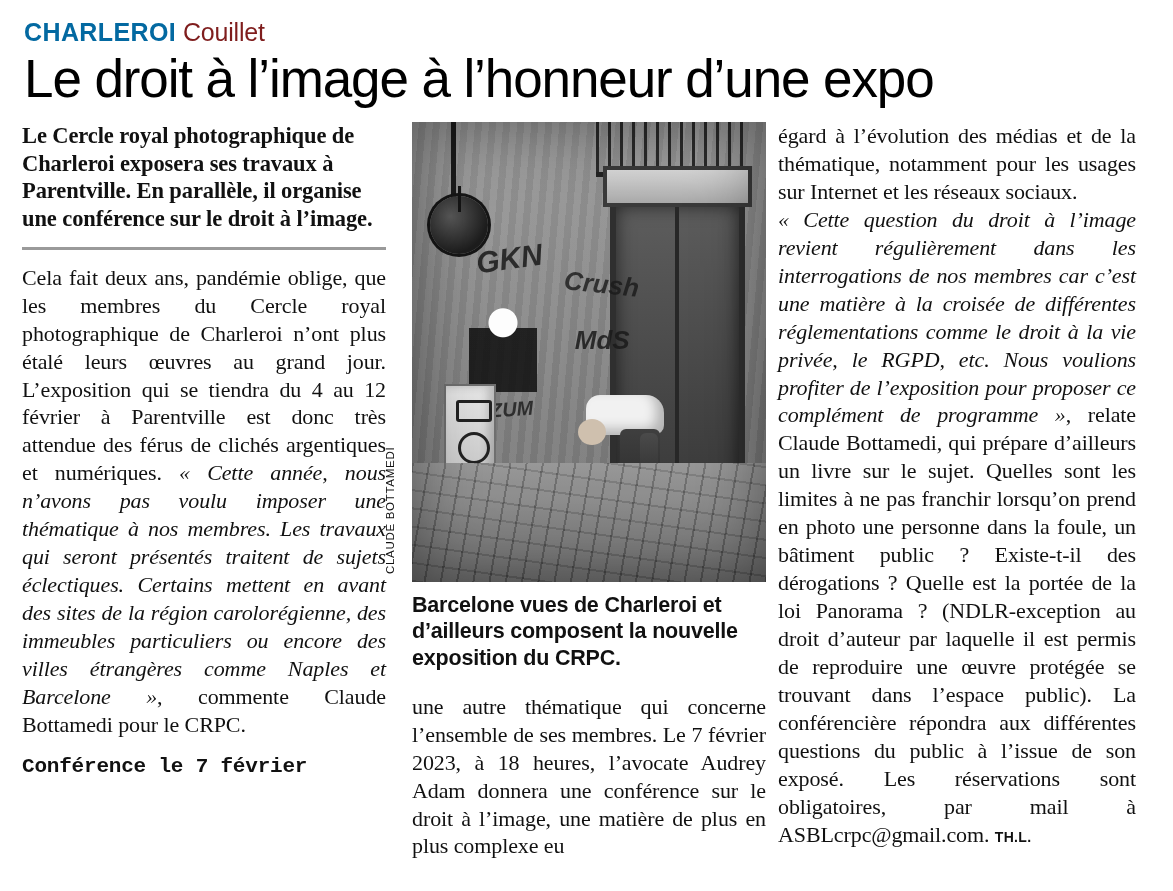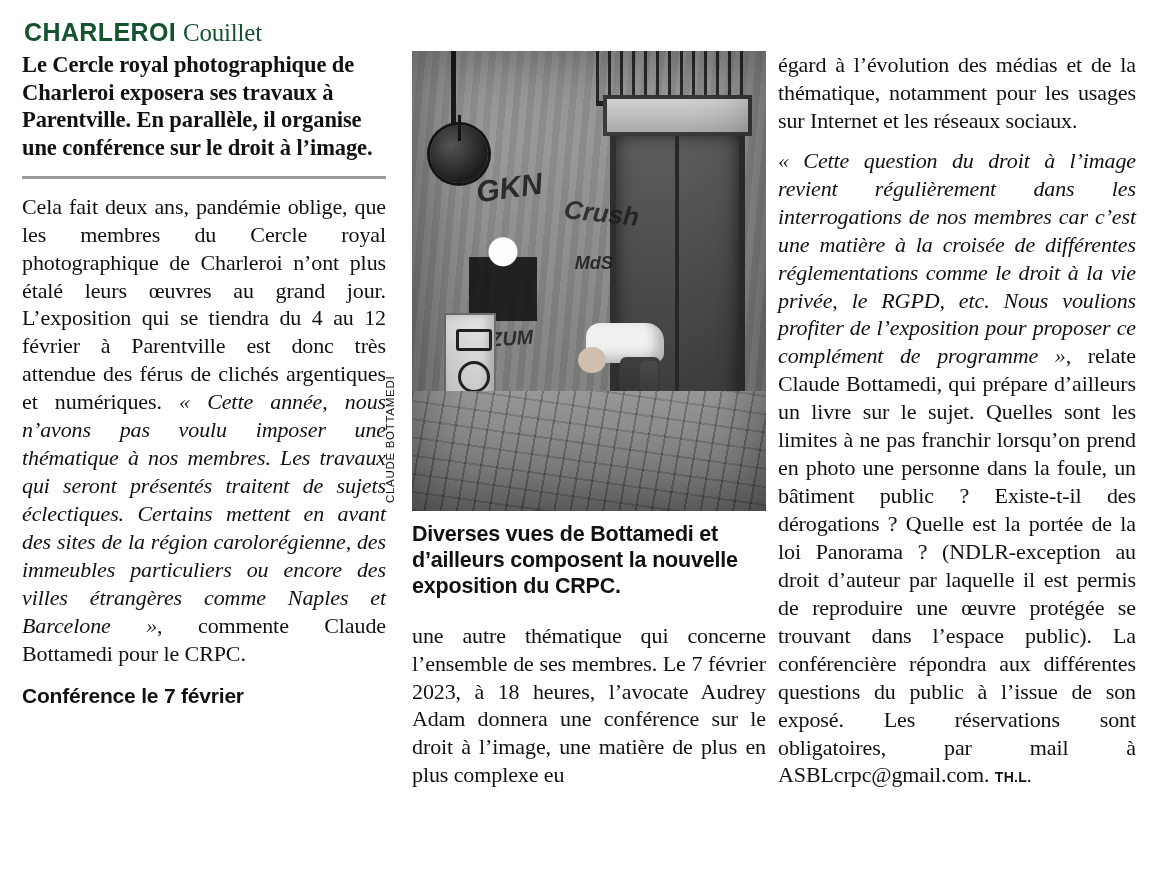--- a/index.html
+++ b/index.html
@@ -8,22 +8,22 @@
     width: 1173px; height: 891px;
     background: #ffffff;
     font-family: "Liberation Serif", serif;
     color: #111;
     overflow: hidden;
   }
   .page { position: relative; width: 1173px; height: 891px; padding: 18px 22px 0 22px; }
 
   
   .kicker { font-family: "Liberation Sans", sans-serif; font-size: 25px; letter-spacing: -0.2px; margin: 0 0 4px 2px; }
-  .kicker .city { color: #14532d; font-weight: bold; letter-spacing: 0.4px; margin-top: 48px; }
-  .kicker .sub { color: #14532d; font-weight: normal; font-family: Liberation Serif, serif; }
+  .kicker .city { color: #0369a1; font-weight: bold; letter-spacing: 0.4px; margin-top: 48px; }
+  .kicker .sub { color: #7f1d1d; font-weight: normal; }
 
   
   .headline {
     font-family: "Liberation Sans", sans-serif;
     font-weight: normal;
     font-size: 53px;
     line-height: 1.04;
     letter-spacing: -1.1px;
     margin: 2px 0 16px 2px;
     color: #000;
@@ -48,25 +48,25 @@
 
   p.body {
     font-size: 22px;
     line-height: 1.27;
     margin: 0;
     text-align: justify;
     text-justify: inter-word;
     hyphens: auto;
     letter-spacing: -0.1px;
   }
-  p.body + p.body { margin-top: 12px; text-indent: 0; }
+  p.body + p.body { margin-top: 0; text-indent: 0; }
   .ital { font-style: italic; }
 
   .subhead {
-    font-family: Liberation Sans, sans-serif;
+    font-family: Liberation Mono, monospace;
     font-weight: bold;
     font-size: 21px;
     margin: 16px 0 4px 0;
     letter-spacing: -0.2px;
   }
 
   
   .photo-wrap { position: relative; width: 100%; }
   .photo {
     position: relative;
@@ -131,21 +131,21 @@
       linear-gradient(180deg, rgba(30,30,30,0.0) 0 18%, rgba(25,25,25,0.85) 18% 72%, rgba(0,0,0,0) 72%);
     filter: contrast(1.1);
   }
   
   .photo .tag1, .photo .tag2, .photo .tag3, .photo .tag4 {
     position:absolute; background: transparent; color:#1a1a1a;
     font-family:"Liberation Sans", sans-serif; font-weight:bold; font-style:italic;
   }
   .photo .tag1 { left:18%; top:26%; font-size:30px; transform:rotate(-8deg); opacity:.85; }
   .photo .tag2 { left:43%; top:32%; font-size:26px; transform:rotate(6deg); opacity:.8; }
-  .photo .tag3 { left:46%; top:44%; font-size:18px; opacity:.85; }
+  .photo .tag3 { left:46%; top:44%; font-size:26px; opacity:.85; }
   .photo .tag4 { left:22%; top:60%; font-size:20px; transform:rotate(-4deg); opacity:.8; }
   
   .photo .post {
     position:absolute; left:9%; bottom:17%; width:52px; height:120px;
     background: linear-gradient(180deg,#e7e7e7,#c0c0c0);
     border:2px solid #6f6f6f;
     box-shadow: inset -6px 0 10px rgba(0,0,0,0.2);
   }
   .photo .post:before {
     content:""; position:absolute; left:10px; top:14px; width:30px; height:16px;
@@ -227,20 +227,21 @@
 </head>
 <body>
 
 <div class="page">
 
   <div class="kicker">
     <span class="city">CHARLEROI</span>
     <span class="sub">Couillet</span>
   </div>
 
+  <h1 class="headline">Le droit à l’image à l’honneur d’une expo</h1>
 
   <div class="cols">
 
     <div class="col left">
       <p class="lead">Le Cercle royal photographique de Charleroi exposera ses travaux à Parentville. En parallèle, il organise une conférence sur le droit à l’image.</p>
       <div class="thick-rule"></div>
       <p class="body"><span>Cela fait deux ans, pandémie oblige, que les membres du Cercle royal photographique de Charleroi n’ont plus étalé leurs œuvres au grand jour. L’exposition qui se tiendra du 4 au 12 février à Parentville est donc très attendue des férus de clichés argentiques et numériques. </span><span class="ital">« Cette année, nous n’avons pas voulu imposer une thématique à nos membres. Les travaux qui seront présentés traitent de sujets éclectiques. Certains mettent en avant des sites de la région carolorégienne, des immeubles particuliers ou encore des villes étrangères comme Naples et Barcelone »</span><span>, commente Claude Bottamedi pour le CRPC.</span></p>
       <h2 class="subhead">Conférence le 7 février</h2>
     </div>
 
@@ -268,21 +269,21 @@
           <div class="person">
             <div class="torso"></div>
             <div class="head"></div>
             <div class="legs"></div>
             <div class="leg2"></div>
           </div>
           <div class="street"></div>
           <div class="vignette"></div>
         </div>
 
-        <p class="caption">Diverses vues de Bottamedi et d’ailleurs composent la nouvelle exposition du CRPC.</p>
+        <p class="caption">Barcelone vues de Charleroi et d’ailleurs composent la nouvelle exposition du CRPC.</p>
       </div>
 
       <div class="mid-text">
         <p class="body">une autre thématique qui concerne l’ensemble de ses membres. Le 7 février 2023, à 18 heures, l’avocate Audrey Adam donnera une conférence sur le droit à l’image, une matière de plus en plus complexe eu</p>
       </div>
     </div>
 
     <div class="col right">
       <p class="body">égard à l’évolution des médias et de la thématique, notamment pour les usages sur Internet et les réseaux sociaux.</p>
       <p class="body"><span class="ital">« Cette question du droit à l’image revient régulièrement dans les interrogations de nos membres car c’est une matière à la croisée de différentes réglementations comme le droit à la vie privée, le RGPD, etc. Nous voulions profiter de l’exposition pour proposer ce complément de programme »</span><span>, relate Claude Bottamedi, qui prépare d’ailleurs un livre sur le sujet. Quelles sont les limites à ne pas franchir lorsqu’on prend en photo une personne dans la foule, un bâtiment public ? Existe-t-il des dérogations ? Quelle est la portée de la loi Panorama ? (NDLR-exception au droit d’auteur par laquelle il est permis de reproduire une œuvre protégée se trouvant dans l’espace public). La conférencière répondra aux différentes questions du public à l’issue de son exposé. Les réservations sont obligatoires, par mail à ASBLcrpc@gmail.com.</span> <span class="byline">TH.L.</span></p>

